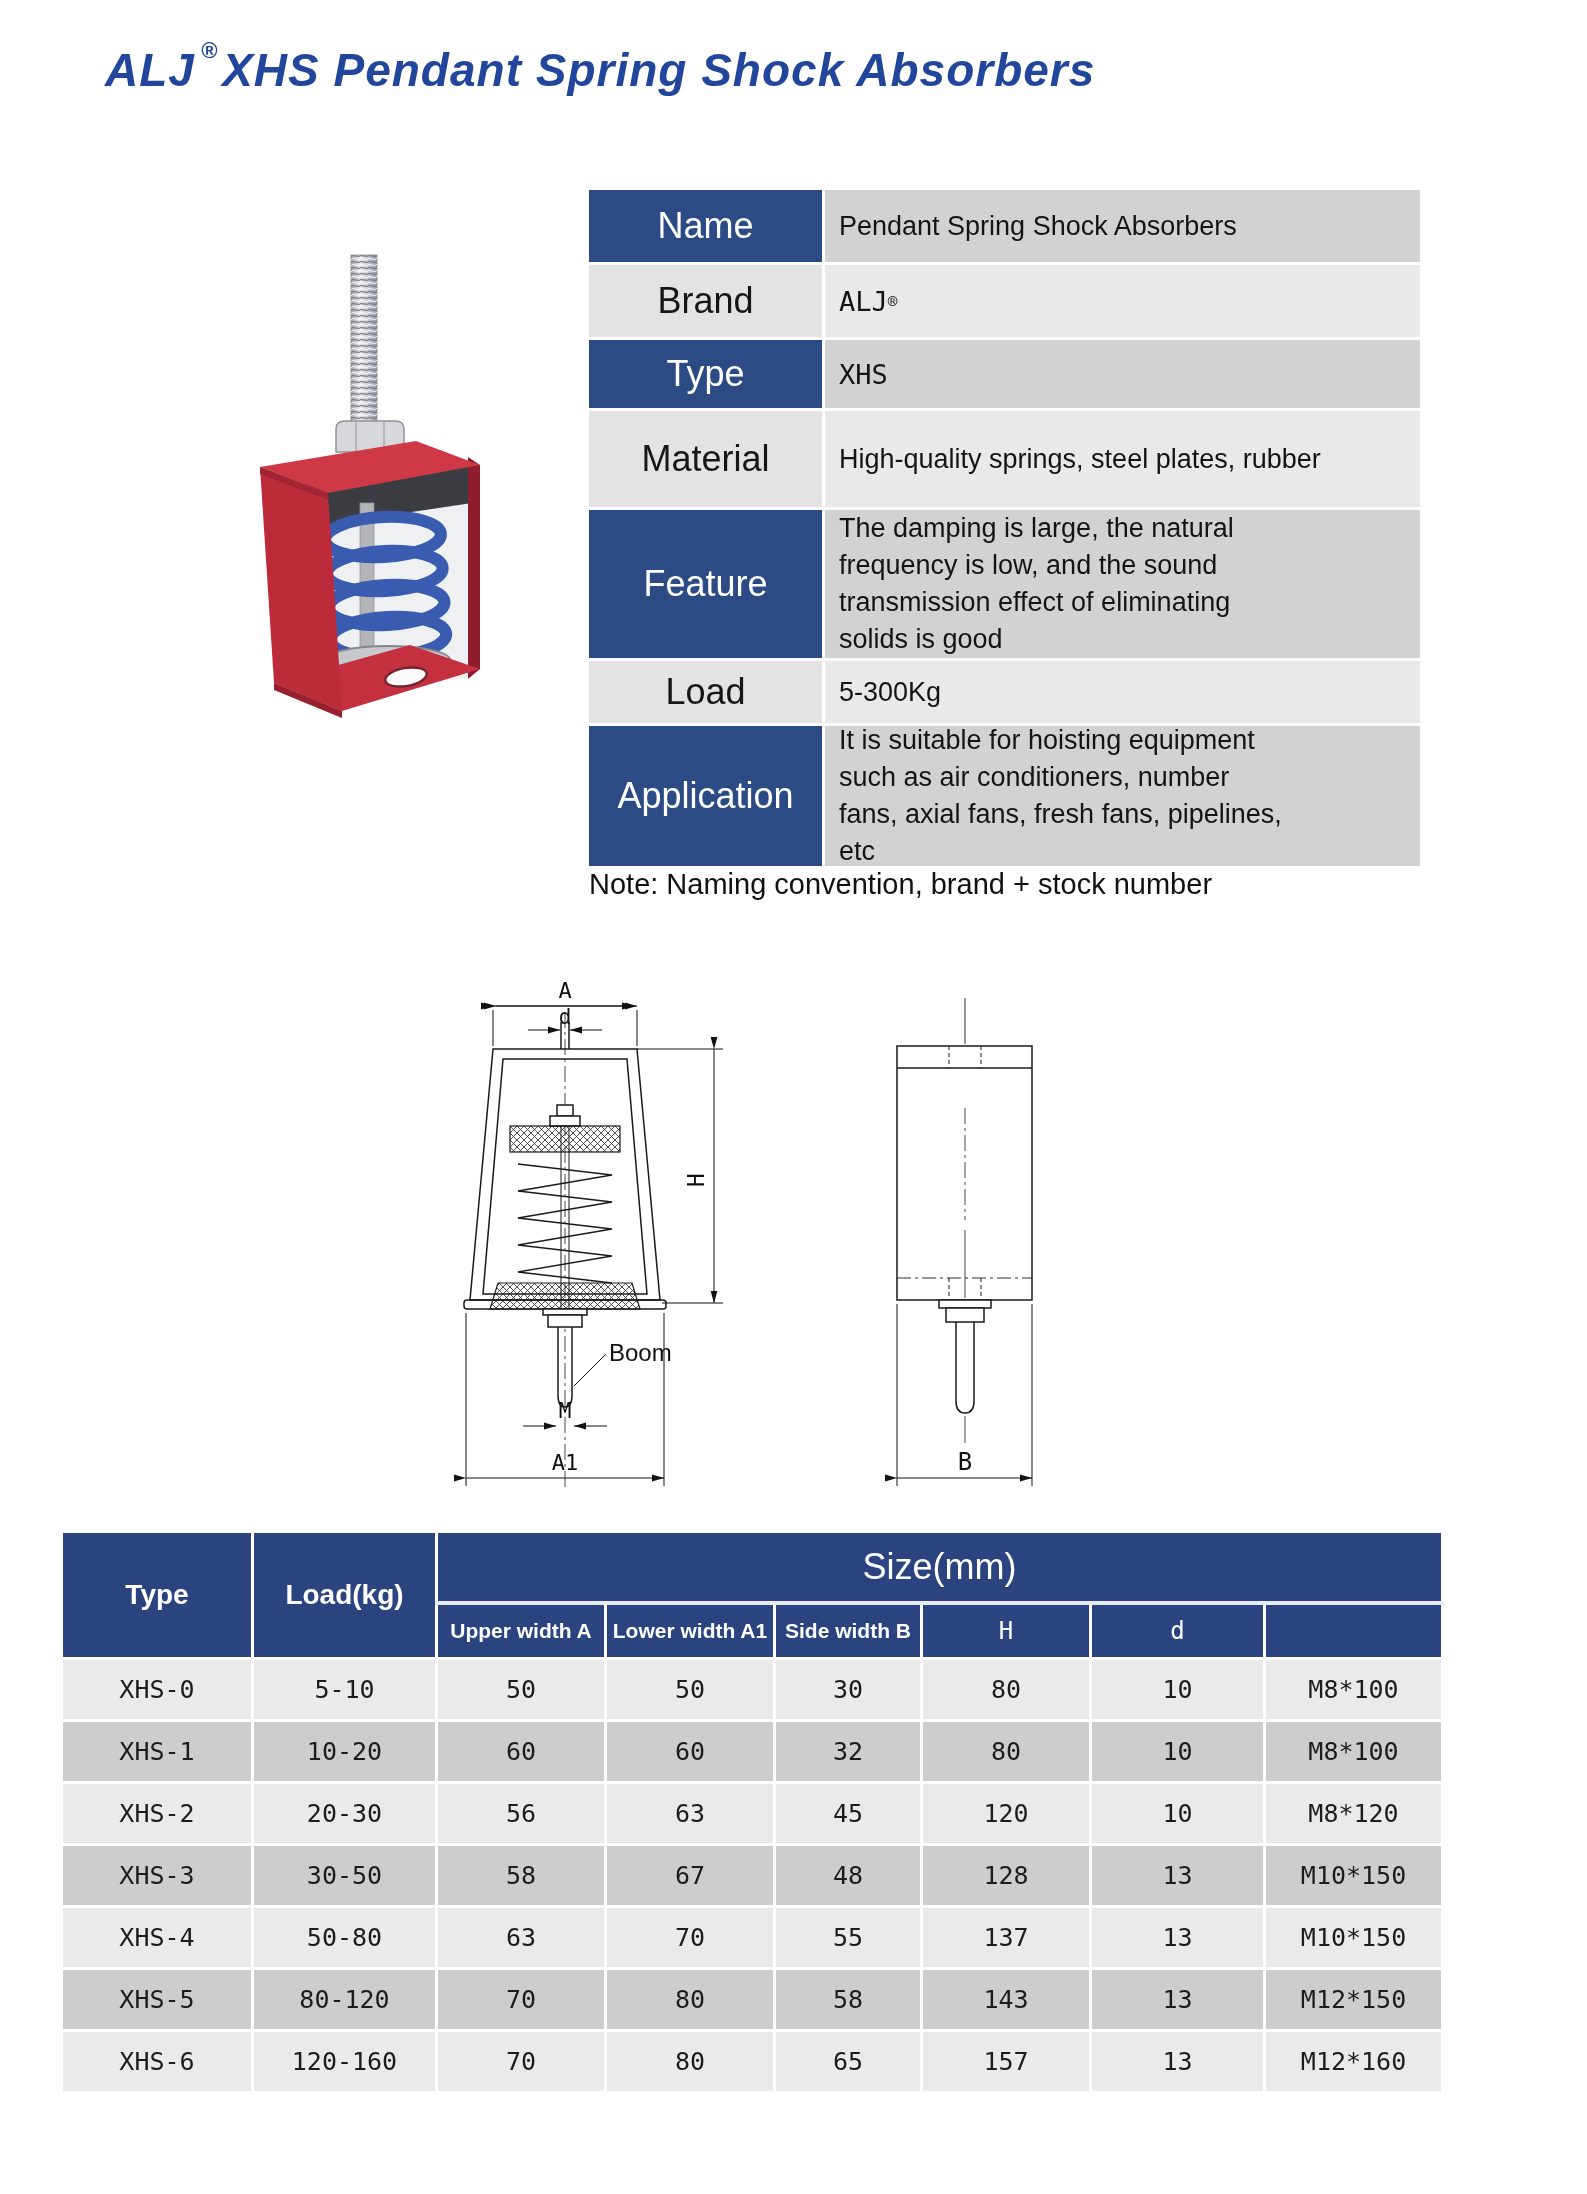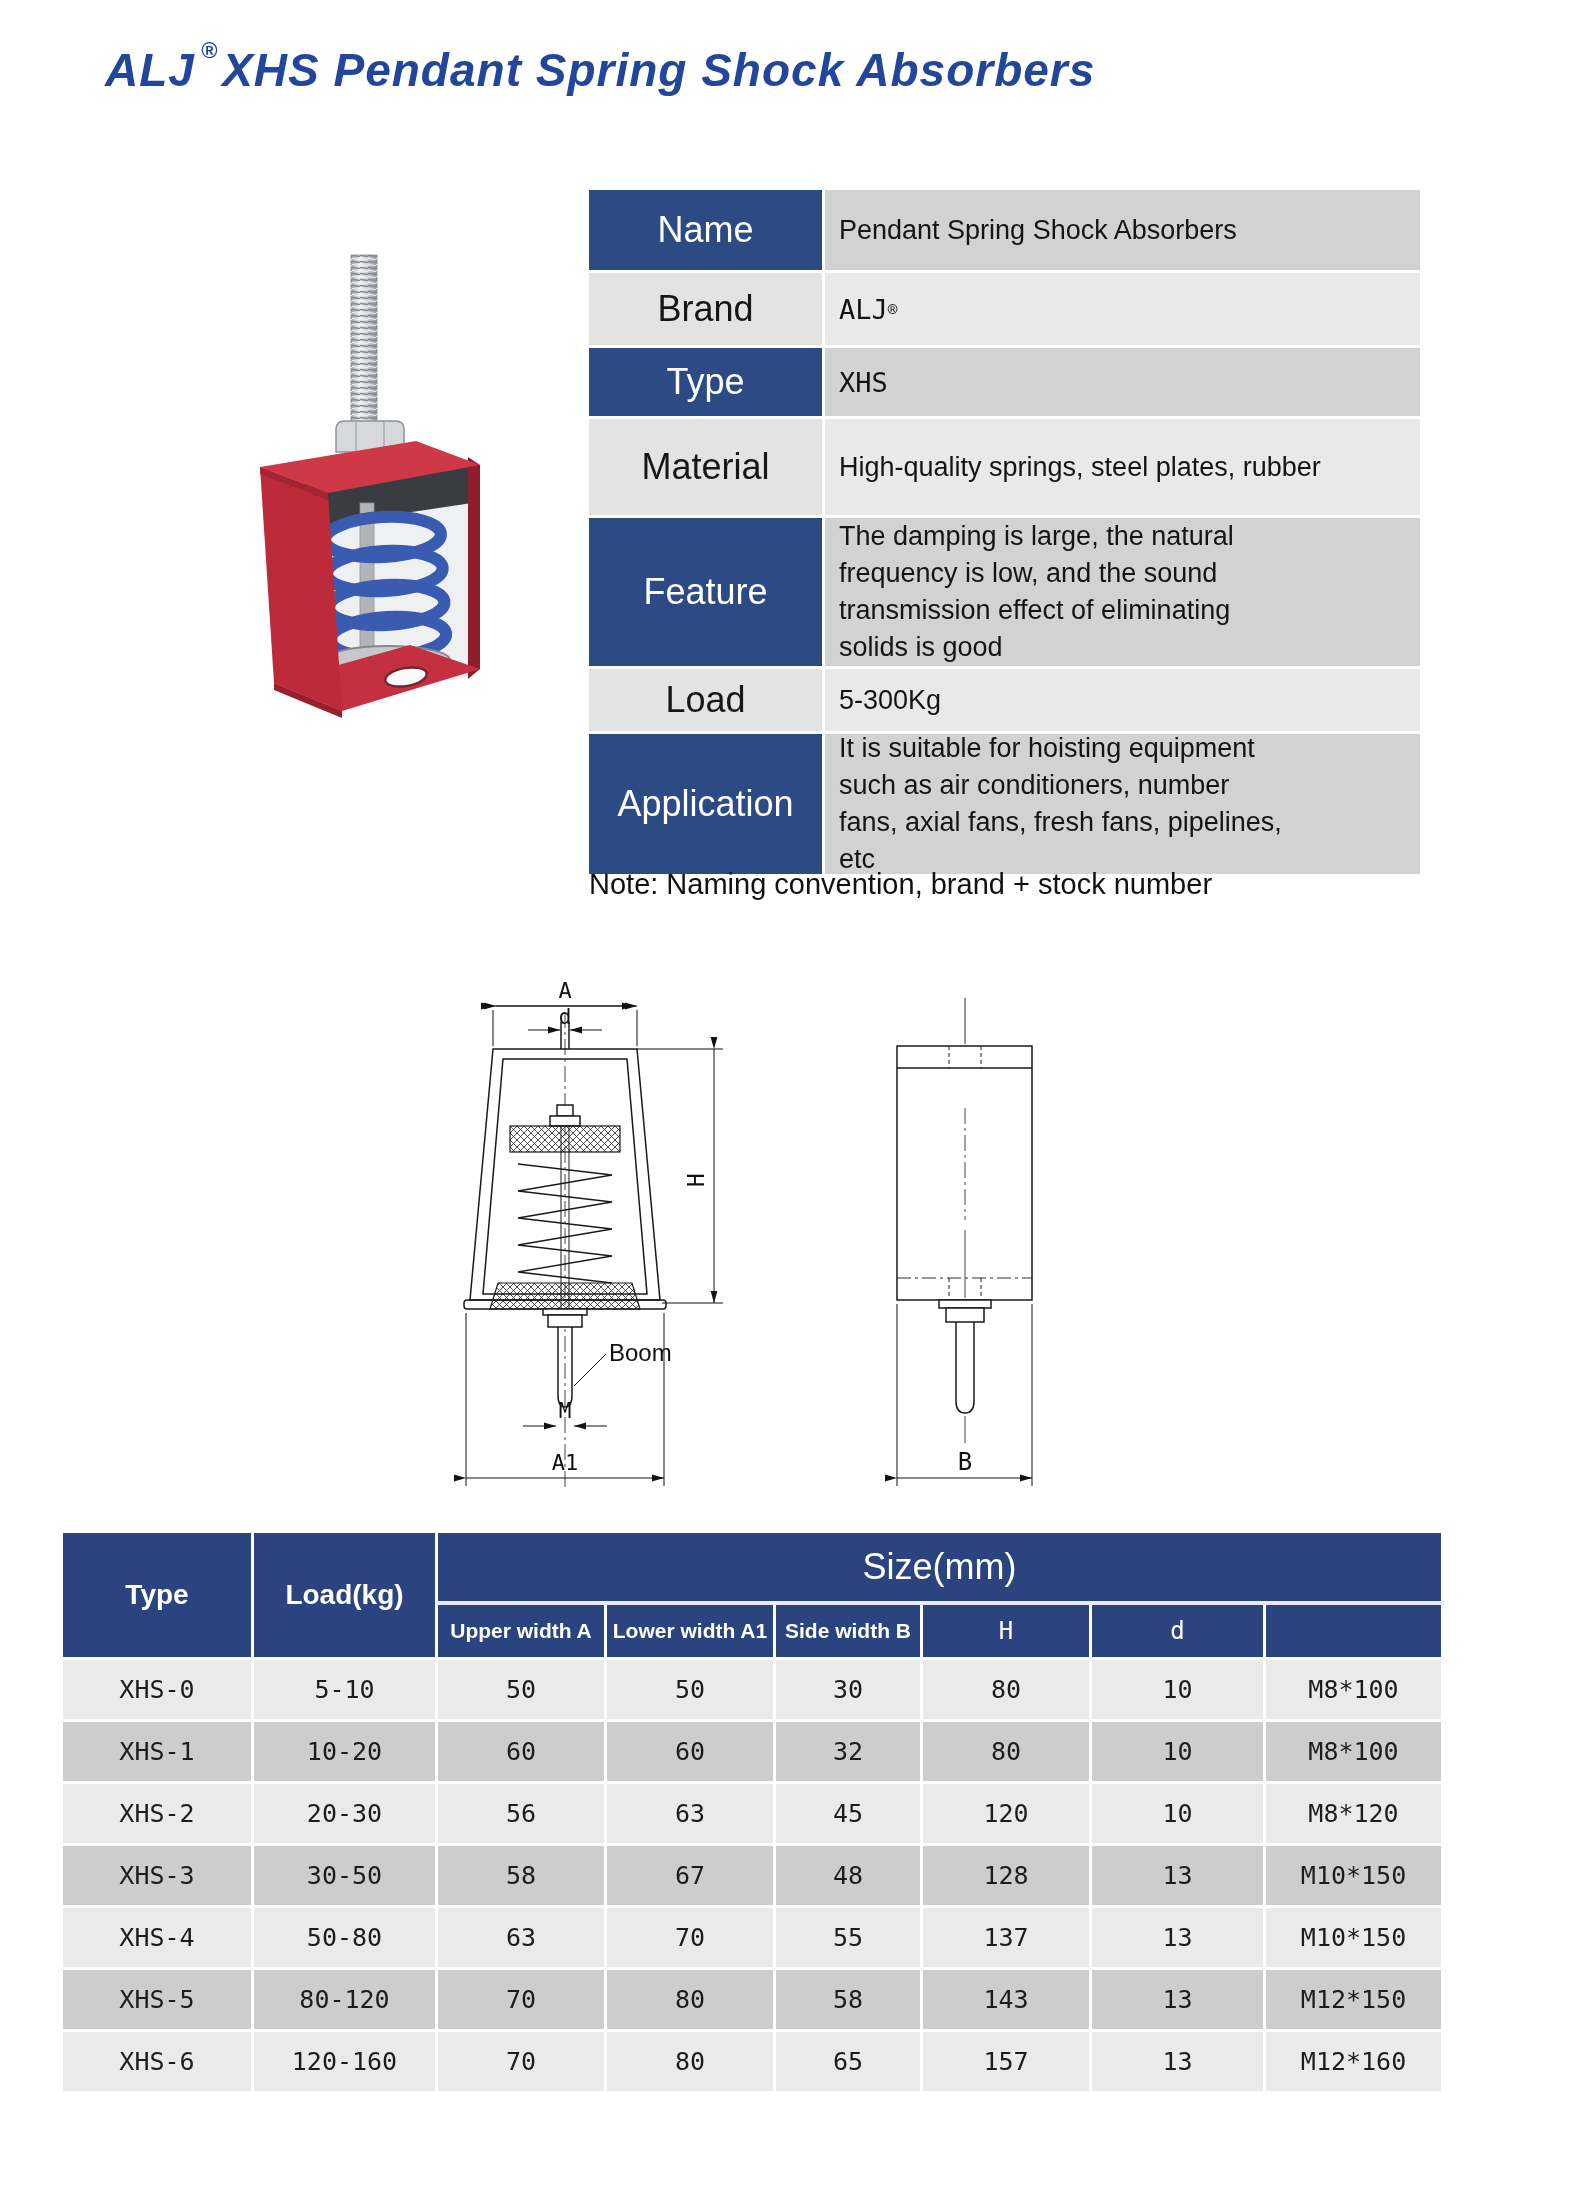--- a/index.html
+++ b/index.html
@@ -99,21 +99,21 @@
       <polygon points="34,438 102,466 102,473 34,445" fill="#96202e"></polygon>
     </g>
     <polygon points="20,222 88,248 102,466 34,438" fill="#bd2b3b"></polygon>
     <g>
       <polygon points="20,222 176,196 240,220 88,248" fill="#cf3947"></polygon>
       <polygon points="20,222 88,248 88,255 20,229" fill="#a22534"></polygon>
     </g>
   </svg>
 
   <div class="spec">
-    <div class="spec-row blue" style="height:80px">
+    <div class="spec-row blue" style="height:72px">
       <div class="spec-label">Name</div>
       <div class="spec-value">Pendant Spring Shock Absorbers</div>
     </div>
     <div class="spec-row light" style="height:72px">
       <div class="spec-label">Brand</div>
       <div class="spec-value mono"><span>ALJ</span><sup>®</sup></div>
     </div>
     <div class="spec-row blue" style="height:68px">
       <div class="spec-label">Type</div>
       <div class="spec-value mono">XHS</div>

